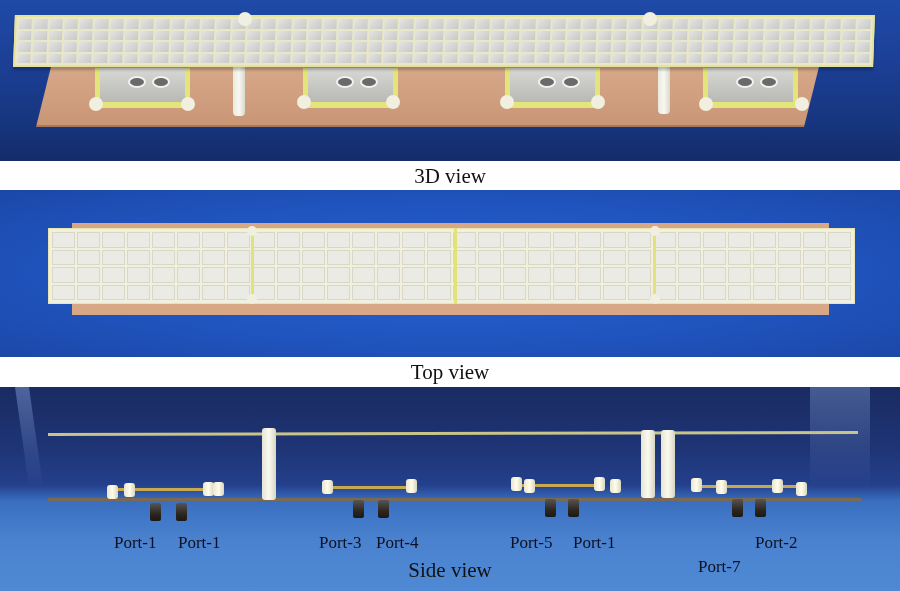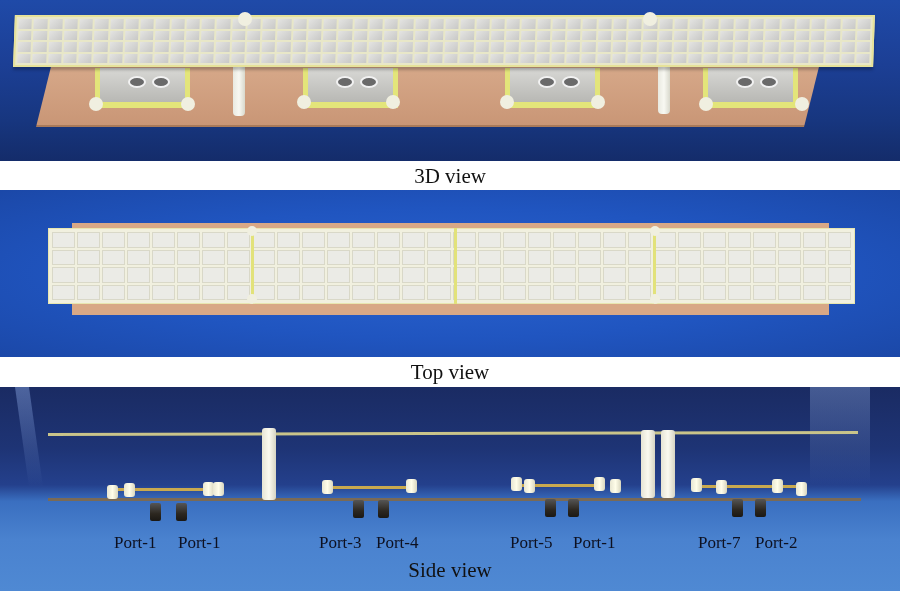--- a/index.html
+++ b/index.html
@@ -517,16 +517,16 @@
   <div class="conn" style="left:568px; top:112px;"></div>
   <div class="conn" style="left:732px; top:112px;"></div>
   <div class="conn" style="left:755px; top:112px;"></div>
 
   <span class="port-label" style="left:114px;">Port-1</span>
   <span class="port-label" style="left:178px;">Port-1</span>
   <span class="port-label" style="left:319px;">Port-3</span>
   <span class="port-label" style="left:376px;">Port-4</span>
   <span class="port-label" style="left:510px;">Port-5</span>
   <span class="port-label" style="left:573px;">Port-1</span>
-  <span class="port-label" style="left:698px;">Port-7</span>
+  <span class="port-label" style="left:698px;margin-top:24px;">Port-7</span>
   <span class="port-label" style="left:755px;">Port-2</span>
 </div>
 <div class="caption" style="top:560px;">Side view</div>
 
 </body></html>

